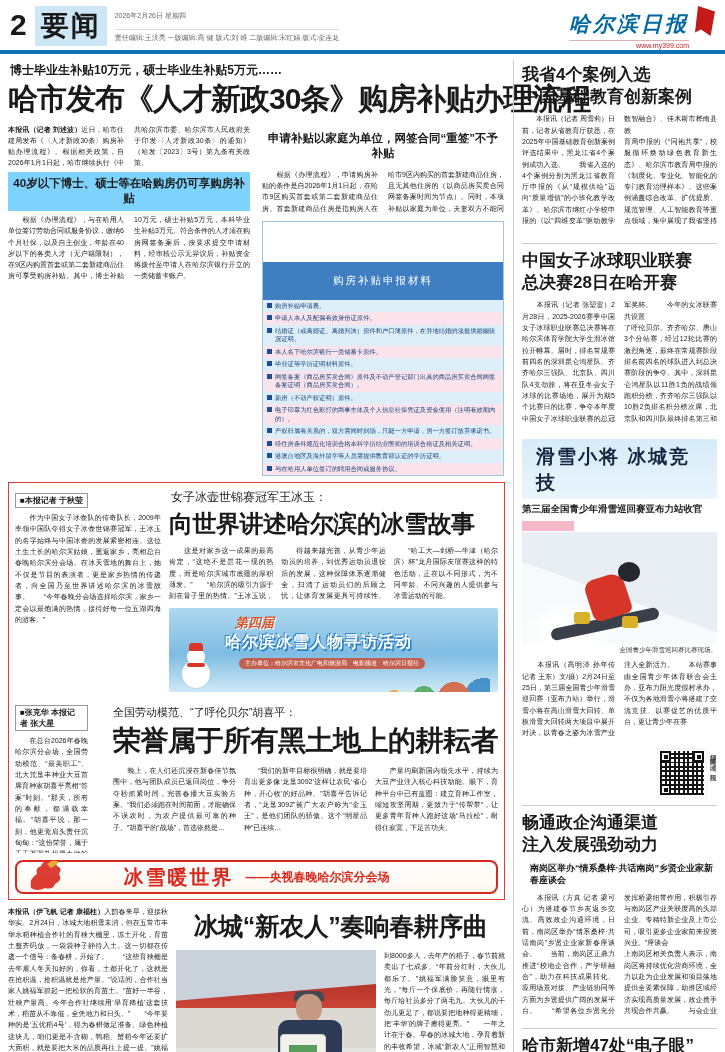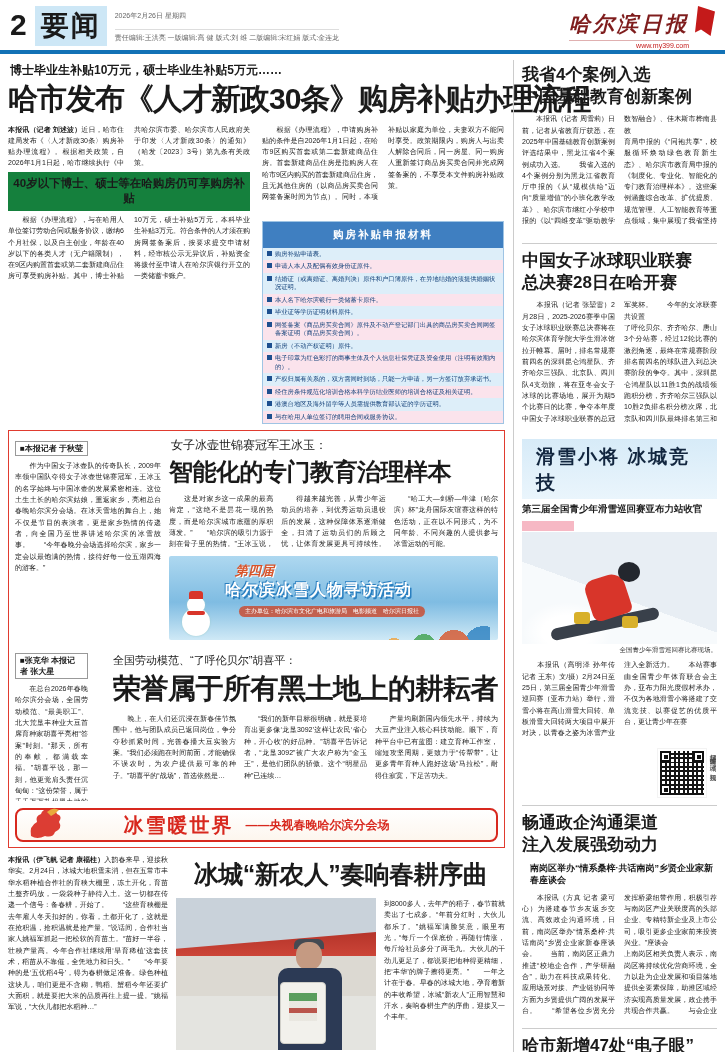--- a/index.html
+++ b/index.html
@@ -9,46 +9,46 @@
 
   
   .masthead { display:flex; justify-content:space-between; align-items:flex-start; padding:6px 10px 2px 10px; height:50px; }
   .mast-left { display:flex; align-items:flex-start; gap:8px; }
   .pagenum { font-size:30px; font-weight:bold; line-height:38px; }
   .section-box { background:#cde7f6; font-size:28px; font-weight:900; line-height:40px; padding:0 6px; letter-spacing:2px; }
   .mast-meta { padding-top:5px; }
   .mast-date { font-size:7px; color:#666; margin-bottom:8px; }
   .mast-credits { font-size:7px; color:#666; border-top:1px solid #ddd; padding-top:3px; }
   .mast-right { text-align:right; padding-top:4px; position:relative; padding-right:26px; }
-  .paper-logo { font-family:"DejaVu Serif","Liberation Serif",serif; font-style:italic; font-weight:900; font-size:21px; color:#7f1d1d; letter-spacing:3px; }
+  .paper-logo { font-family:"DejaVu Serif","Liberation Serif",serif; font-style:italic; font-weight:900; font-size:21px; color:#0369a1; letter-spacing:3px; }
   .logo-seal { position:absolute; right:0; top:0; width:20px; height:30px; background:#c41a1a; clip-path:polygon(15% 0,100% 18%,78% 100%,30% 78%,0 88%); }
   .site { font-size:7px; color:#c41a1a; border-top:1px solid #e0b0b0; margin-top:2px; padding-top:1px; }
   .blue-rule { height:4px; background:#1272b6; }
 
   
   .content { display:flex; padding:6px 8px 0 8px; gap:8px; }
   .left-col { width:497px; }
   .right-col { width:204px; border-left:1px solid #ccc; padding-left:8px; }
 
   
   .kicker { font-size:12px; font-weight:bold; margin:2px 0 3px 2px; }
   .lead-headline { font-size:30px; font-weight:900; letter-spacing:-1px; line-height:1.15; margin:0 0 7px 0; white-space:nowrap; }
   .lead-cols { display:flex; gap:12px; }
   .lead-group { width:242px; }
   .twocol { columns:2; column-gap:10px; font-size:7px; line-height:1.62; text-align:justify; overflow:hidden; }
   .g-a { height:246px; }
   .g-b1 { height:92px; margin-bottom:5px; }
   .byline-bold { font-weight:bold; }
-  .mini-sub { column-span:all; font-size:11.5px; font-weight:900; text-align:center; line-height:1.35; padding:4px 2px; margin:3px 0; background:#15803d; }
+  .mini-sub { column-span:all; font-size:11.5px; font-weight:900; text-align:center; line-height:1.35; padding:4px 2px; margin:3px 0; background:#7dd3fc; }
   .mini-sub.plain { background:none; }
   p.bt { text-indent:0; }
 
   
   .materials { border:1px solid #9fc4e4; }
-  .materials-hd { background:#3f7fc1; color:#fff; font-weight:bold; font-size:10.5px; text-align:center; padding:6px 0; letter-spacing:2px; }
+  .materials-hd { background:#3f7fc1; color:#fff; font-weight:normal; font-size:10.5px; text-align:center; padding:12px 0; letter-spacing:2px;margin-top:40px; }
   .mat-row { display:flex; align-items:flex-start; gap:3px; padding:2px 4px; font-size:6.3px; line-height:1.35; color:#15427a; }
   .mat-row:nth-child(odd){ background:#fbe3ec; }
   .mat-row:nth-child(even){ background:#ddeef9; }
   .mat-bullet { width:5px; height:5px; background:#1d4f8f; flex:0 0 5px; margin-top:1px; }
 
   
   .red-box { border:1px solid #e03b2f; margin-top:6px; padding:6px 6px 5px 6px; }
   .wang { display:flex; gap:8px; }
   .wang-left { width:146px; }
   .byline-tag { display:inline-block; font-size:8px; font-weight:bold; border:1px solid #999; padding:1px 4px; margin-bottom:4px; }
@@ -178,20 +178,21 @@
         <div class="lead-cols">
           <div class="lead-group">
             <div class="twocol g-a">
               <p class="bt"><span class="byline-bold">本报讯（记者 刘述波）</span><span>近日，哈市住建局发布《〈人才新政30条〉购房补贴办理流程》。根据相关政策，自2026年1月1日起，哈市继续执行《中共哈尔滨市委、哈尔滨市人民政府关于印发〈人才新政30条〉的通知》（哈发〔2023〕3号）第九条有关政策。</span></p>
               <h3 class="mini-sub">40岁以下博士、硕士等在哈购房仍可享购房补贴</h3>
               <p class="bt">　　根据《办理流程》，与在哈用人单位签订劳动合同或服务协议，缴纳6个月社保，以及自主创业，年龄在40岁以下的各类人才（无户籍限制），在9区内购置首套或第二套新建商品住房可享受购房补贴。其中，博士补贴10万元，硕士补贴5万元，本科毕业生补贴3万元。符合条件的人才须在购房网签备案后，按要求提交申请材料，经审核公示无异议后，补贴资金将拨付至申请人在哈尔滨银行开立的一类储蓄卡账户。</p>
             </div>
           </div>
           <div class="lead-group">
             <div class="twocol g-b1">
+              <h3 class="mini-sub plain">申请补贴以家庭为单位，网签合同“重签”不予补贴</h3>
               <p class="bt">　　根据《办理流程》，申请购房补贴的条件是自2026年1月1日起，在哈市9区购买首套或第二套新建商品住房。首套新建商品住房是指购房人在哈市9区内购买的首套新建商品住房，且无其他住房的（以商品房买卖合同网签备案时间为节点）。同时，本项补贴以家庭为单位，夫妻双方不能同时享受。政策期限内，购房人与出卖人解除合同后，同一房屋、同一购房人重新签订商品房买卖合同并完成网签备案的，不享受本文件购房补贴政策。</p>
 
             </div>
             <div class="materials">
               <div class="materials-hd">购房补贴申报材料</div>
               <div class="mat-row">
                   <span class="mat-bullet"></span>
                   <span>购房补贴申请表。</span>
                 </div>
               <div class="mat-row">
@@ -245,21 +246,21 @@
 
       <section class="red-box">
 
         <article class="wang">
           <div class="wang-left">
             <span class="byline-tag">■本报记者 于秋莹</span>
             <div class="coltext">　　作为中国女子冰壶队的传奇队长，2009年率领中国队夺得女子冰壶世锦赛冠军，王冰玉的名字始终与中国冰壶的发展紧密相连。这位土生土长的哈尔滨姑娘，重返家乡，亮相总台春晚哈尔滨分会场。在冰天雪地的舞台上，她不仅是节目的表演者，更是家乡热情的传递者，向全国乃至世界讲述哈尔滨的冰雪故事。　　“今年春晚分会场选择哈尔滨，家乡一定会以最饱满的热情，接待好每一位五湖四海的游客。”</div>
           </div>
           <div class="wang-right">
             <div class="wang-kicker">女子冰壶世锦赛冠军王冰玉：</div>
-            <h2 class="wang-headline">智能化的专门教育治理样本</h2>
+            <h2 class="wang-headline">向世界讲述哈尔滨的冰雪故事</h2>
             <div class="wang-cols">
               <div class="coltext">　　这是对家乡这一成果的最高肯定，“这绝不是昙花一现的热度，而是哈尔滨城市底蕴的厚积薄发。”　　“哈尔滨的吸引力源于刻在骨子里的热情。”王冰玉说，从亚冬会到中国冰雪运动蓬勃发展，哈尔滨始终是这片沃土的中坚力量。</div>
               <div class="coltext">　　得越来越完善，从青少年运动员的培养，到优秀运动员退役后的发展，这种保障体系逐渐健全，扫清了运动员们的后顾之忧，让体育发展更具可持续性。同时，体育产业…</div>
               <div class="coltext">　　“哈工大—剑桥—牛津（哈尔滨）杯”龙舟国际友谊赛这样的特色活动，正在以不同形式，为不同年龄、不同兴趣的人提供参与冰雪运动的可能。</div>
             </div>
             <div class="xunfang">
               <div class="snowman">
                 <span class="snow-body"></span>
                   <span class="snow-head"></span>
                   <span class="snow-hat"></span>

